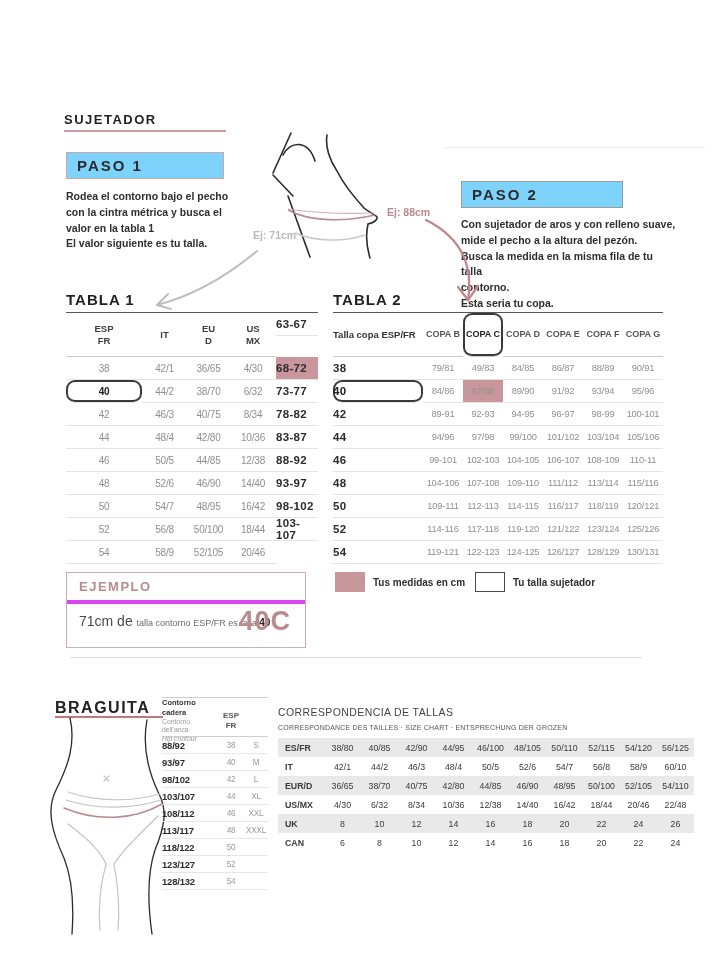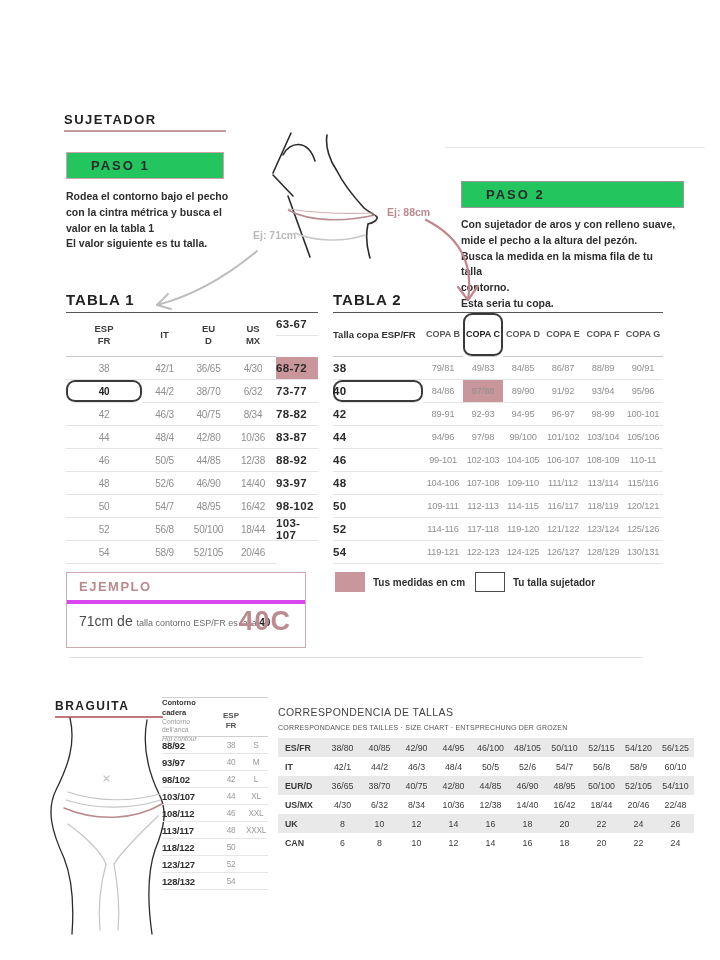--- a/index.html
+++ b/index.html
@@ -6,24 +6,24 @@
   #page{position:relative;width:720px;height:960px;background:#fff;overflow:hidden;
         font-family:"Liberation Sans","DejaVu Sans",sans-serif;color:#2c2c2c;}
   .abs{position:absolute;}
 
   
   #main-title{left:64px;top:38px;font-size:32px;font-weight:700;letter-spacing:2.5px;color:var(--accent);}
   .section-label{font-size:13px;font-weight:700;letter-spacing:1.5px;color:#222;}
   .section-rule{height:2px;background:#c69a9e;}
 
   
-  .paso-box{height:27px;box-sizing:border-box;display:flex;align-items:center;padding-left:24px;
-            font-size:13px;font-weight:700;letter-spacing:2px;color:#2b2b2b;background:#22c55e;}
+  .paso-box{height:27px;box-sizing:border-box;display:flex;align-items:center;padding-left:10px;
+            font-size:15px;font-weight:700;letter-spacing:2px;color:#2b2b2b;background:#7dd3fc;}
   #paso1-box{left:66px;top:152px;width:158px;border:1.5px solid #cfa5a9;}
-  #paso2-box{left:461px;top:181px;width:223px;border:1.5px solid #9a9a9a;}
+  #paso2-box{left:461px;top:181px;width:162px;border:1.5px solid #9a9a9a;}
   .paso-text{font-size:10.5px;font-weight:700;line-height:1.5;color:#2e2e2e;white-space:pre-line;}
   #paso1-text{left:66px;top:189px;width:205px;}
   #paso2-text{left:461px;top:217px;width:215px;}
 
   .measure-label{font-size:10.5px;font-weight:700;}
   #bust-label{left:387px;top:206px;color:var(--accent);}
   #underbust-label{left:253px;top:229px;color:#b9b9b9;}
 
   #faint-rule{left:445px;top:147px;width:260px;height:1px;background:#e7e7e7;}
 
@@ -67,21 +67,21 @@
   #ejemplo-lines{position:absolute;left:12px;top:36px;line-height:1.5;}
   .ej-big{font-size:14px;color:#4a4a4a;}
   .ej-small{font-size:9px;color:#6b6b6b;}
   .ej-bold{font-size:10px;font-weight:700;color:#222;}
   #ejemplo-result{position:absolute;right:14px;top:33px;font-size:27px;font-weight:700;
                   letter-spacing:1px;color:var(--accent);}
 
   #divider{left:70px;top:657px;width:572px;height:1px;background:#dedede;}
 
   
-  #braguita-label{left:55px;top:699px;font-size:12px;}
+  #braguita-label{left:55px;top:699px;font-size:16px;}
   #braguita-rule{left:55px;top:716px;width:108px;background:#c0797d;}
 
   #bt-header{left:162px;top:697px;width:106px;display:grid;grid-template-columns:56px 26px 24px;
              border-top:1px solid #cfcfcf;border-bottom:1px solid #cfcfcf;height:40px;box-sizing:border-box;}
   #bt-header .hstack{display:flex;flex-direction:column;justify-content:center;line-height:1.3;}
   .bt-h1{font-size:7.5px;font-weight:700;color:#333;}
   .bt-h2{font-size:6.8px;color:#9a9a9a;}
   .bt-h3{font-size:6.8px;color:#9a9a9a;font-style:italic;}
   .bt-colhdr{display:flex;align-items:center;justify-content:center;font-size:8px;font-weight:700;
              color:#555;white-space:pre-line;text-align:center;line-height:1.2;}

